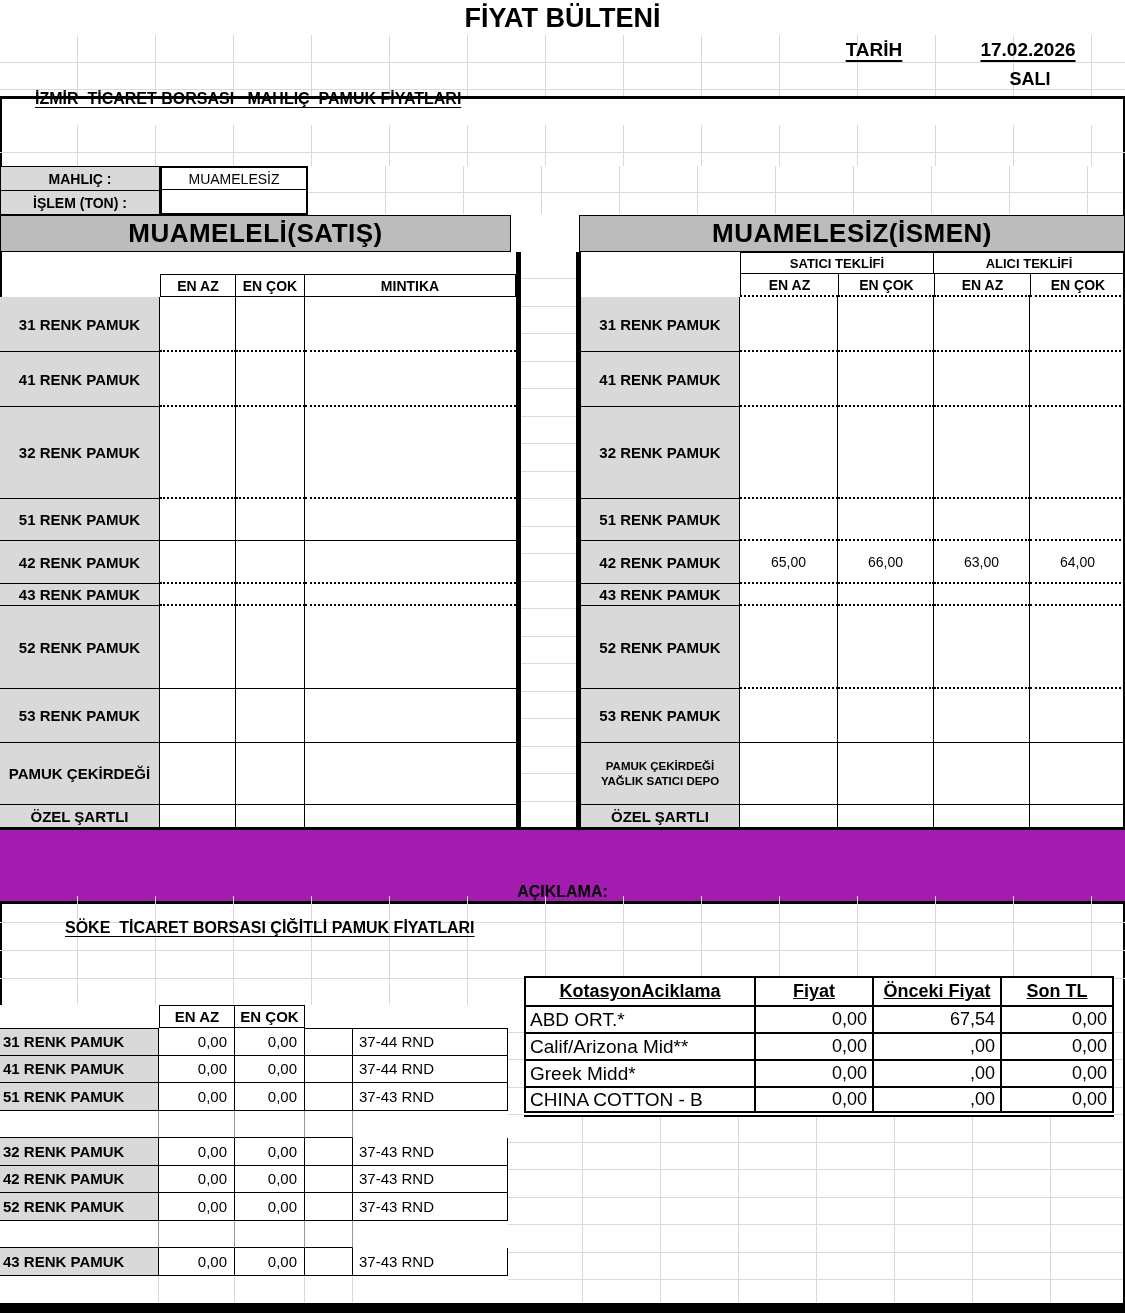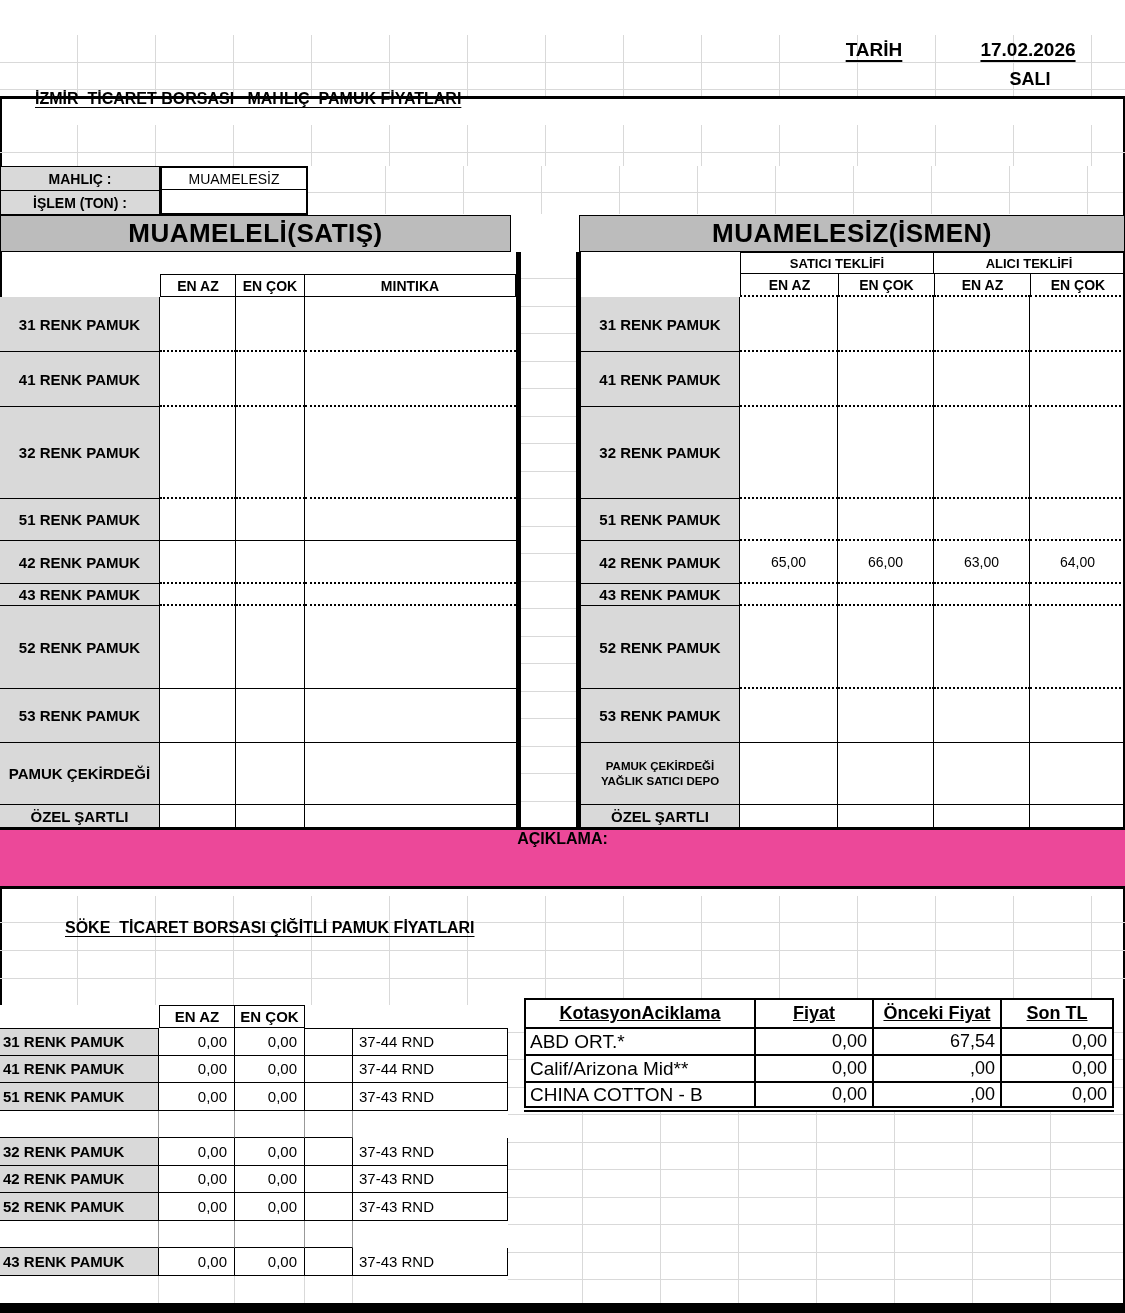--- a/index.html
+++ b/index.html
@@ -54,22 +54,22 @@
   .shc{border-left:1px solid #000;border-bottom:2px dotted #000;font-weight:bold;font-size:14px;box-sizing:border-box;}
   .rw1{width:98px}.rw2{width:96px}.rw3{width:96px}.rw4{width:95px}
   .rc0{width:159px;background:#d9d9d9;border-right:1px solid #000;border-bottom:1px solid #000;
        font-weight:bold;font-size:15px;text-align:center;}
   .rc0.two{flex-direction:column;font-size:11.5px;line-height:1.3;}
   .rc{border-right:1px solid #000;border-bottom:2px dotted #000;font-size:14px;}
   .rc.rw4{border-right:none;}
   .rsb .rc{border-bottom:1px solid #000;}
   .rnb .rc,.rnb .rc0{border-bottom:none;}
   
-  #acik{left:0;top:827px;width:1125px;height:62px;border-top:3px solid #000;border-bottom:3px solid #000;
-        box-sizing:border-box;display:flex;align-items:flex-start;justify-content:center;font-weight:bold;font-size:16px;background:#ec4899;}
+  #acik{left:0;top:827px;width:1125px;height:77px;border-top:3px solid #000;border-bottom:3px solid #000;
+        box-sizing:border-box;display:flex;align-items:flex-end;justify-content:center;font-weight:bold;font-size:16px;background:#a21caf;}
   #sokeh{left:65px;top:919px;font-size:16px;font-weight:bold;text-decoration:underline;text-underline-offset:3px;}
   
   #btab{left:0;top:1005px;width:508px;background:#fff;}
   .bhc{border:1px solid #000;font-weight:bold;font-size:15px;}
   .bhc.b2{border-left:none;}
   .bw1{width:76px}.bw2{width:70px}
   .brow{height:27.5px}
   .b0{width:159px;background:#d9d9d9;border-right:1px solid #000;border-bottom:1px solid #000;
       font-weight:bold;font-size:15px;justify-content:flex-start;padding-left:3px;}
   .bv{width:76px;border-right:1px solid #000;border-bottom:1px solid #000;font-size:15px;justify-content:flex-end;padding-right:7px;}
@@ -78,33 +78,34 @@
   .br{width:155px;border-right:1px solid #000;border-bottom:1px solid #000;font-size:15px;justify-content:flex-start;padding-left:6px;}
   .tr .b0,.tr .bn,.tr .br{border-top:1px solid #000;}
   .erow .b0{background:transparent;border-right-color:#999;}
   .erow .bv,.erow .bv2,.erow .bn{border-right-color:#999;}
   .erow .br{border:none;}
   .frow{height:28px}
   .frow .b0{background:transparent;border-right-color:#d9d9d9;border-bottom:none;}
   .frow .bv,.frow .bv2,.frow .bn{border-right-color:#d9d9d9;border-bottom:none;}
   .frow .br{border:none;}
   
-  #ktab{left:524px;top:998px;}
+  #ktab{left:524px;top:976px;}
   #ktab table{border-collapse:collapse;background:#fff;border:2px solid #000;border-bottom:6px double #000;}
   #ktab th,#ktab td{border:2px solid #000;box-sizing:border-box;}
   #ktab th{font-size:18px;font-weight:bold;text-decoration:underline;padding:3px 4px;height:24px;}
   #ktab td{height:27px;}
   .kl{font-size:19px;text-align:left;padding:0 4px;font-weight:normal;}
   .kn{font-size:18px;text-align:right;padding:0 5px;}
 </style>
 </head>
 <body>
 
 <div id="canvas">
 
+  <div class="abs" id="title">FİYAT BÜLTENİ</div>
   <div class="abs grid" style="left:0;top:35px;width:1125px;height:61px;"></div>
   <div class="abs" id="tarih"><span class="u2">TARİH</span></div>
   <div class="abs" id="tarihv"><span class="u2">17.02.2026</span></div>
   <div class="abs" id="sali">SALI</div>
 
   <div class="abs blk" style="left:0;top:96px;width:1125px;height:3px;"></div>
   <div class="abs blk" style="left:0;top:96px;width:2px;height:1217px;"></div>
   <div class="abs blk" style="left:1123px;top:96px;width:2px;height:1217px;"></div>
 
   <div class="abs grid" style="left:0;top:125px;width:1125px;height:41px;"></div>
@@ -388,20 +389,26 @@
             <td class="kn">67,54</td>
             <td class="kn">0,00</td>
           </tr>
         <tr>
             <td class="kl">Calif/Arizona Mid**</td>
             <td class="kn">0,00</td>
             <td class="kn">,00</td>
             <td class="kn">0,00</td>
           </tr>
         <tr>
+            <td class="kl">Greek Midd*</td>
+            <td class="kn">0,00</td>
+            <td class="kn">,00</td>
+            <td class="kn">0,00</td>
+          </tr>
+        <tr>
             <td class="kl">CHINA COTTON - B</td>
             <td class="kn">0,00</td>
             <td class="kn">,00</td>
             <td class="kn">0,00</td>
           </tr>
       </tbody>
     </table>
   </div>
 
   <div class="abs blk" style="left:0;top:1303px;width:1125px;height:10px;"></div>

